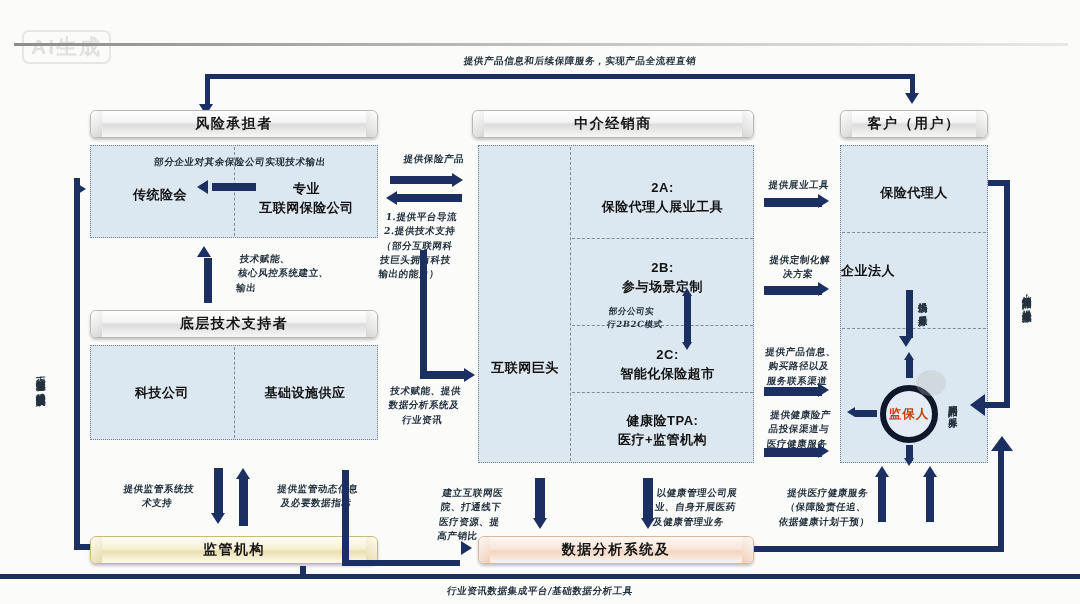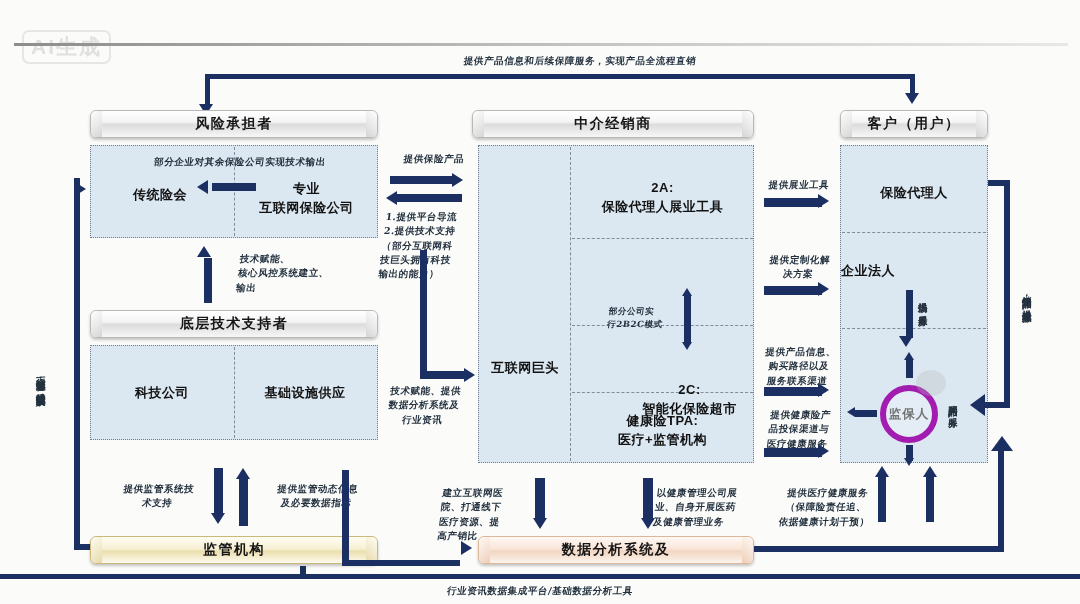--- a/index.html
+++ b/index.html
@@ -107,23 +107,23 @@
   .ar-r.sm{ border-top-width:5px;border-bottom-width:5px;border-left-width:8px;}
   .ar-l.sm{ border-top-width:5px;border-bottom-width:5px;border-right-width:8px;}
   .ar-d.sm{ border-left-width:5px;border-right-width:5px;border-top-width:8px;}
   .ar-u.sm{ border-left-width:5px;border-right-width:5px;border-bottom-width:8px;}
   .ar-l.big{ border-top-width:11px;border-bottom-width:11px;border-right-width:15px;}
   .ar-u.big{ border-left-width:11px;border-right-width:11px;border-bottom-width:15px;}
 
   
   .hub{
     position:absolute; width:58px; height:58px; border-radius:50%;
-    border:6px solid #a21caf; background:#e4edf5;
+    border:6px solid #0f172a; background:#e4edf5;
     display:flex; align-items:center; justify-content:center;
-    font-size:12.5px; font-weight:bold; color:#737373; letter-spacing:1px;
+    font-size:12.5px; font-weight:bold; color:#c2410c; letter-spacing:1px;
   }
   .hub-smudge{
     position:absolute; width:30px;height:26px;border-radius:50%;
     background:rgba(185,185,185,.30);
   }
 </style>
 </head>
 <body>
 
 <div id="slide">
@@ -174,21 +174,23 @@
 
   <div class="panel" style="left:478px;top:145px;width:276px;height:318px;"></div>
   <div class="divider-v" style="left:570px;top:147px;height:314px;"></div>
   <div class="divider-h" style="left:572px;top:238px;width:181px;"></div>
   <div class="divider-h" style="left:572px;top:325px;width:181px;"></div>
   <div class="divider-h" style="left:572px;top:392px;width:181px;"></div>
 
   <div class="cellLabel" style="left:480px;top:355px;width:90px;height:26px;">互联网巨头</div>
   <div class="cellLabel" style="left:572px;top:178px;width:181px;height:40px;white-space:pre-line;">2A:
 保险代理人展业工具</div>
-  <div class="cellLabel" style="left:599px;top:345px;width:181px;height:40px;white-space:pre-line;margin-top:35px;">2C:
+  <div class="cellLabel" style="left:572px;top:258px;width:181px;height:40px;white-space:pre-line;">2B:
+参与场景定制</div>
+  <div class="cellLabel" style="left:577px;top:345px;width:181px;height:40px;white-space:pre-line;">2C:
 智能化保险超市</div>
   <div class="cellLabel" style="left:572px;top:410px;width:181px;height:42px;white-space:pre-line;">健康险TPA:
 医疗+监管机构</div>
 
   <div class="hw left" style="left:608px;top:305px;width:62px;white-space:pre-line;font-size:8.5px;">部分公司实
 行2B2C模式</div>
   <div class="navy" style="left:684px;top:296px;width:7px;height:48px;"></div>
   <div class="ar-u sm" style="left:682px;top:288px;"></div>
   <div class="ar-d sm" style="left:682px;top:342px;"></div>
 

